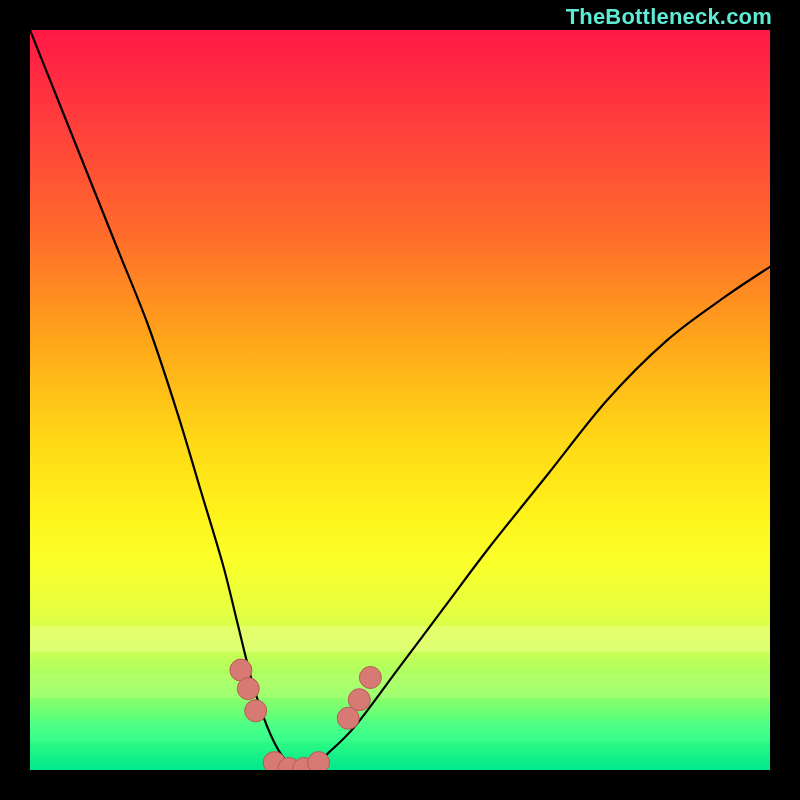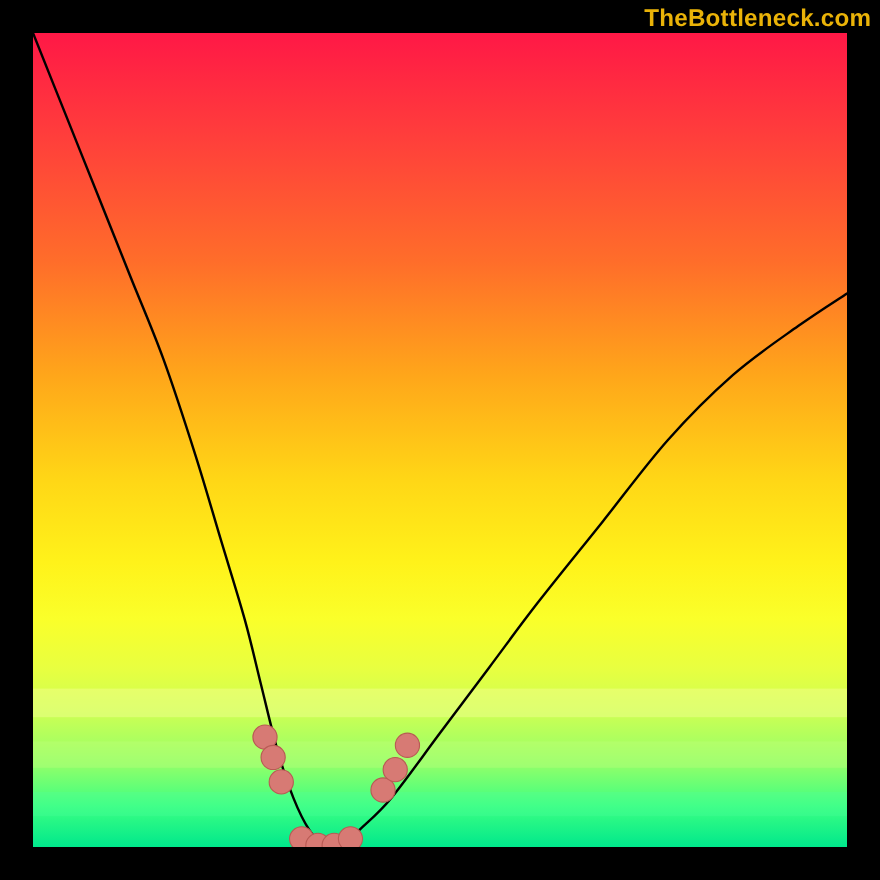--- a/index.html
+++ b/index.html
@@ -6,25 +6,25 @@
   html, body { width: 800px; height: 800px; overflow: hidden; background: #000; }
   .frame {
     width: 800px;
     height: 800px;
     background: #000;
     position: relative;
   }
   .watermark {
     position: absolute;
     top: 4px;
-    right: 8px;
+    right: 28px;
     font-family: Arial, Helvetica, sans-serif;
     font-size: 22px;
     font-weight: 600;
-    color: #eab308;
+    color: #5eead4;
     letter-spacing: 0.2px;
     z-index: 10;
   }
   .plot {
     position: absolute;
     left: 30px;
     top: 30px;
     width: 740px;
     height: 740px;
   }

